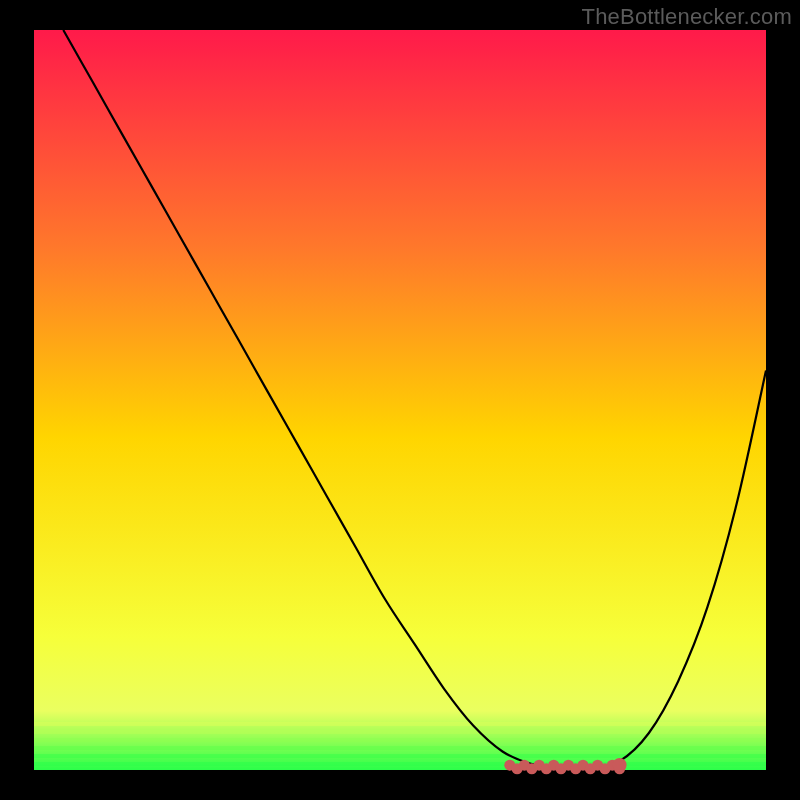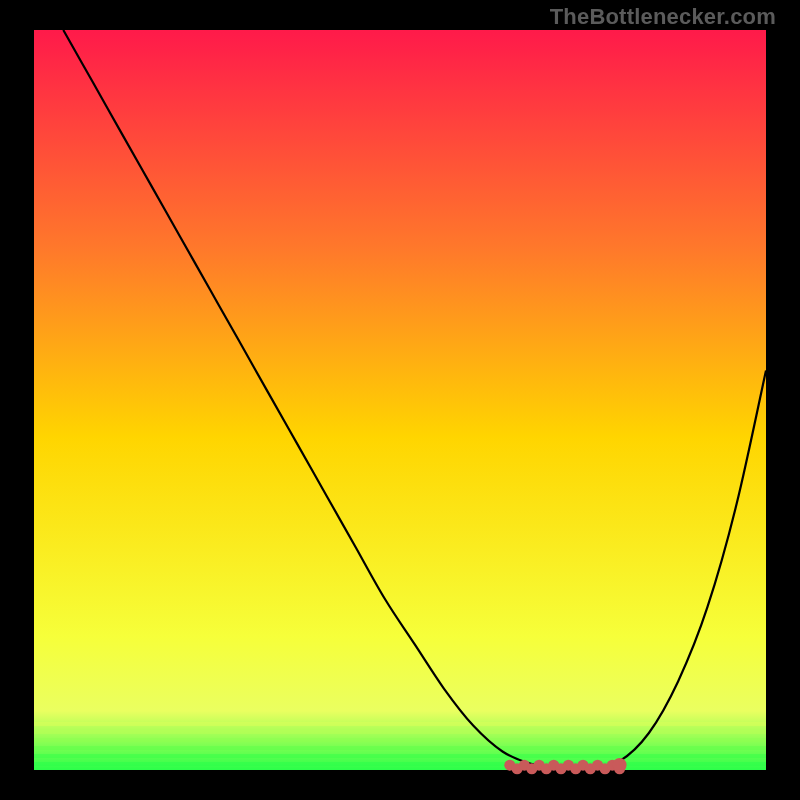--- a/index.html
+++ b/index.html
@@ -14,25 +14,25 @@
     position: relative;
     width: 800px;
     height: 800px;
   }
   .attrib {
     position: absolute;
     top: 4px;
     left: 0;
     width: 800px;
     text-align: right;
-    padding-right: 24px;
+    padding-right: 8px;
     box-sizing: border-box;
     font-family: Arial, Helvetica, sans-serif;
     font-size: 22px;
-    font-weight: 700;
+    font-weight: 400;
     color: #5b5b5b;
     letter-spacing: 0.2px;
     user-select: none;
   }
   svg {
     position: absolute;
     top: 0;
     left: 0;
     width: 800px;
     height: 800px;

